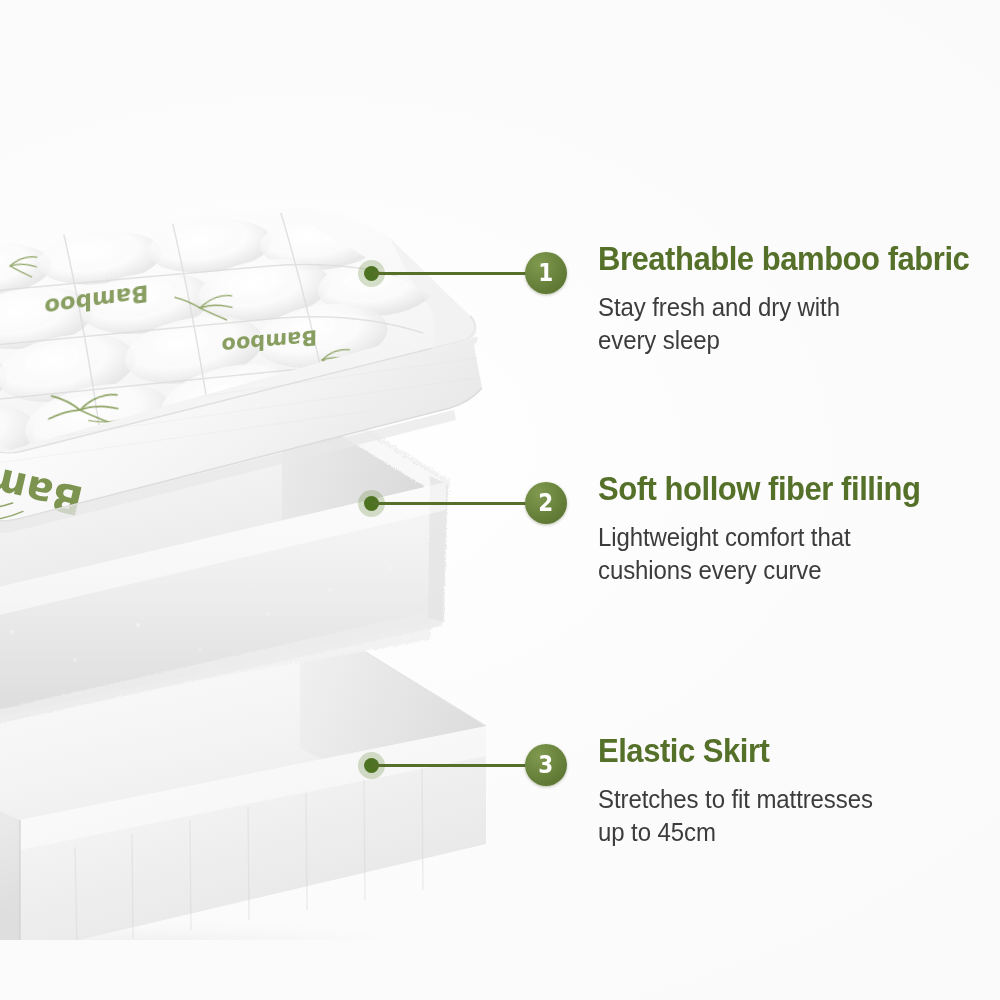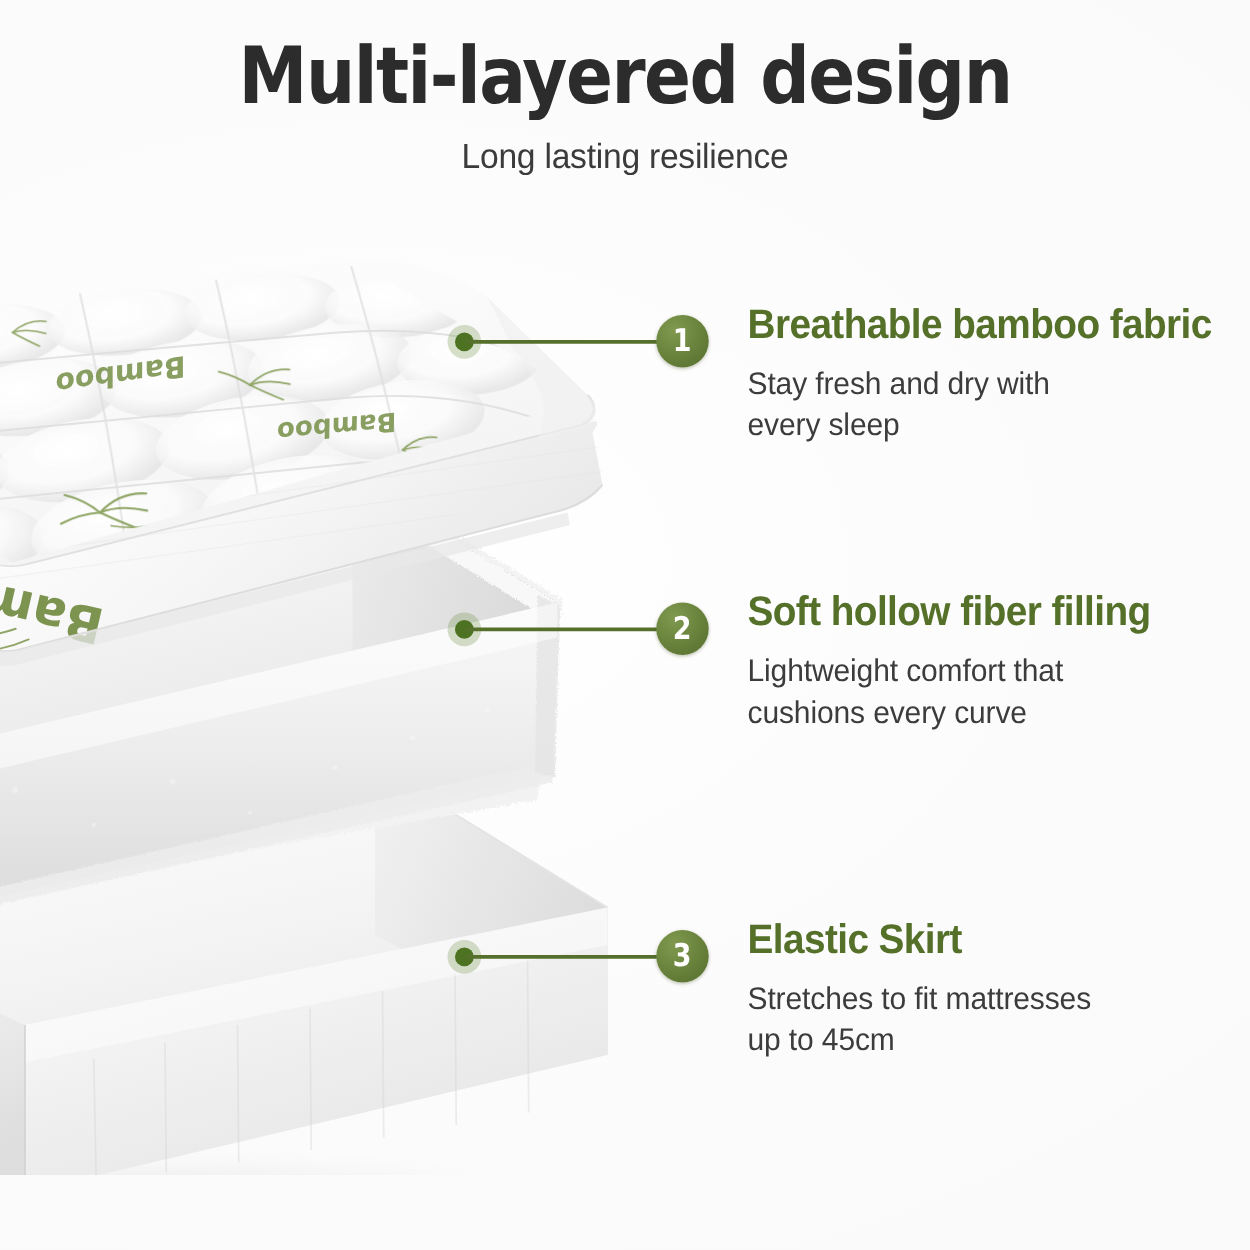--- a/index.html
+++ b/index.html
@@ -168,24 +168,20 @@
     letter-spacing: -0.1px;
     transform: scaleX(0.96);
     transform-origin: left center;
   }
 </style>
 </head>
 <body>
 
 <div class="poster">
 
-  <div class="header">
-    <h1 class="title">Multi-layered design</h1>
-    <p class="subtitle">Long lasting resilience</p>
-  </div>
 
   <div class="product">
     <svg width="720" height="820" viewBox="0 0 720 820" xmlns="http://www.w3.org/2000/svg">
       <defs>
 
         <linearGradient id="topFaceG" x1="0" y1="0" x2="0.75" y2="1">
           <stop offset="0%" stop-color="#ffffff"></stop>
           <stop offset="45%" stop-color="#fbfbfb"></stop>
           <stop offset="100%" stop-color="#f1f1f1"></stop>
         </linearGradient>

